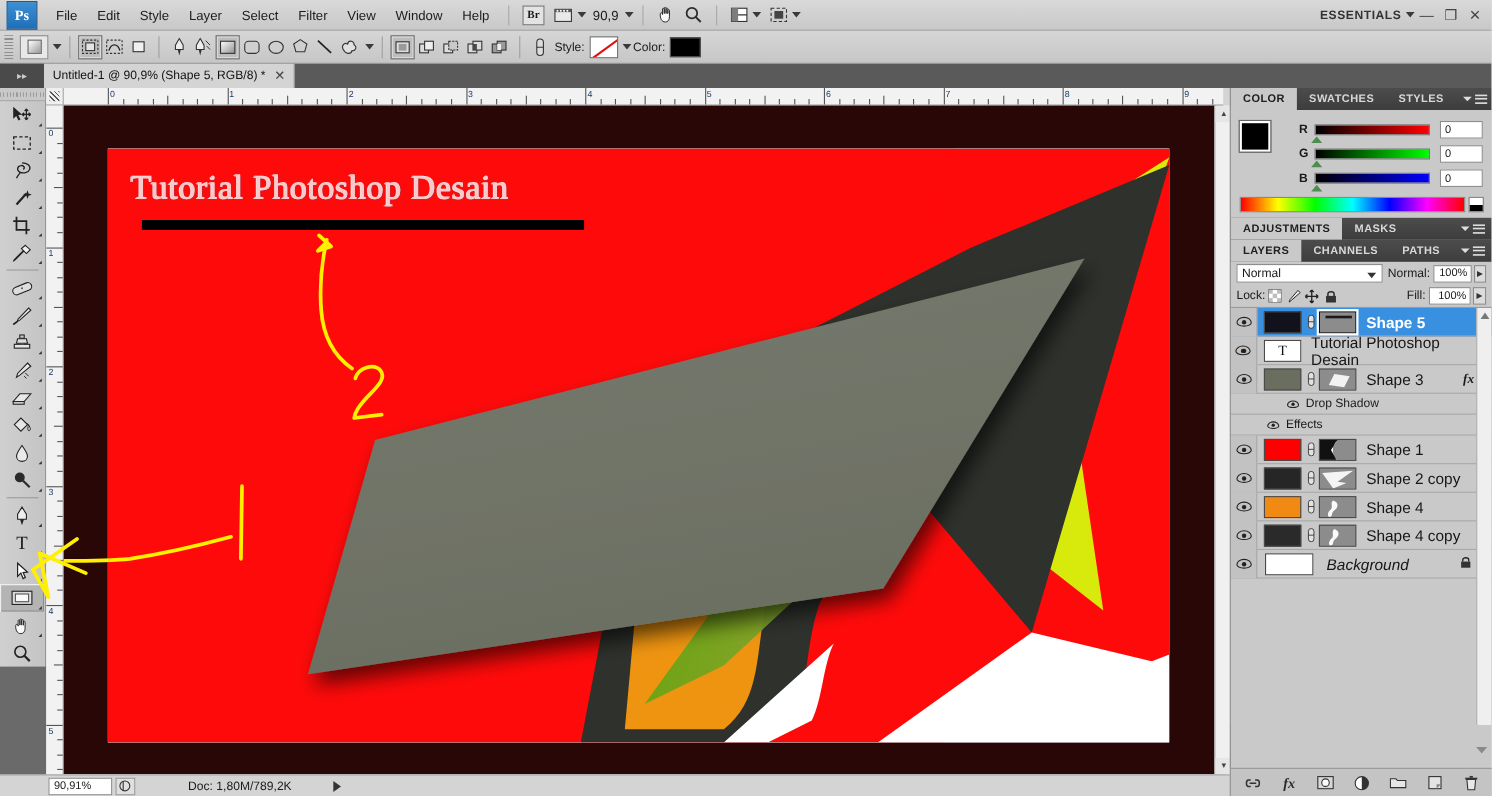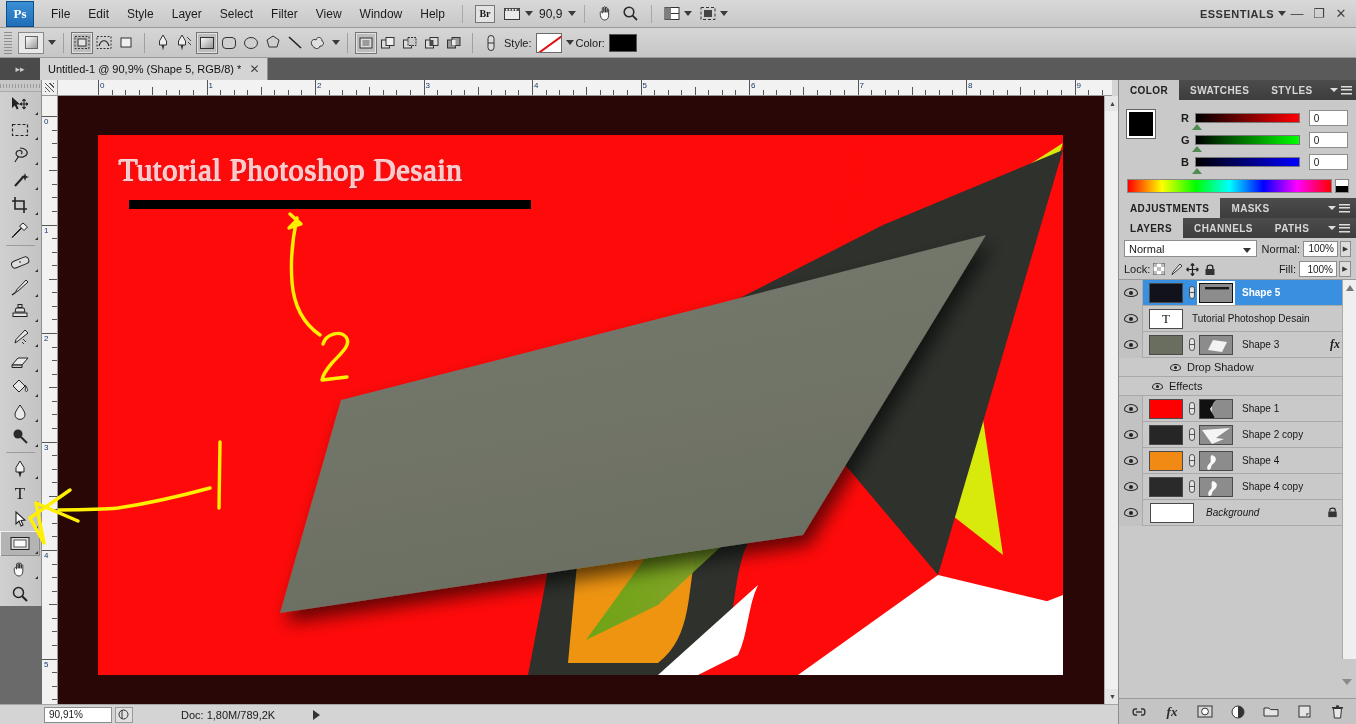--- a/index.html
+++ b/index.html
@@ -108,21 +108,21 @@
   .vscroll { position:absolute; left:1104px; top:96px; width:15px; height:608px;
     background:#f0f0f0; border-left:1px solid #b0b0b0; }
   .hscroll { position:absolute; left:58px; top:704px; width:1046px; height:15px;
     background:#f0f0f0; border-top:1px solid #b0b0b0; }
   .sb-arrow { width:15px;height:15px; display:flex;align-items:center;justify-content:center;
     font-size:7px;color:#444; background:#e6e6e6; }
 
   
   .statusbar { position:absolute; left:0; top:704px; width:1118px; height:20px;
     background:#d4d4d4; border-top:1px solid #a5a5a5; display:flex; align-items:center; }
-  .zoombox { width:68px;height:16px;background:#fff;border:1px solid #8d8d8d;margin-left:44px;
+  .zoombox { width:58px;height:16px;background:#fff;border:1px solid #8d8d8d;margin-left:44px;
     font-size:10px; display:flex;align-items:center; padding-left:4px;}
   .sb-icon { width:18px;height:16px;margin-left:3px;border:1px solid #9a9a9a;background:#e0e0e0;
     display:flex;align-items:center;justify-content:center;font-size:9px;}
   .doclabel { font-size:11px; margin-left:48px; }
   .sb-play { margin-left:38px; width:0;height:0;border-left:7px solid #333;
     border-top:5px solid transparent;border-bottom:5px solid transparent;}
 
   
   .panels { position:absolute; left:1118px; top:80px; width:238px; height:644px;
     background:#c9c9c9; border-left:1px solid #8c8c8c; }
@@ -184,21 +184,21 @@
     position:relative; }
   .eyeglyph:after{content:"";position:absolute;left:4px;top:1.6px;width:4.5px;height:4.5px;
     background:#222;border-radius:50%;}
   .lthumb { width:26px;height:20px;margin-left:6px;border:1px solid #4a4a4a; }
   .lthumb.big { width:34px; }
   .linkic { width:9px;height:14px;margin-left:4px; display:flex;align-items:center;justify-content:center;
     font-size:10px; color:#333;}
   .maskthumb { width:34px;height:20px;margin-left:3px;border:1px solid #4a4a4a;background:#8c8c8c;
     position:relative; overflow:hidden;}
   .maskthumb.active { outline:2px solid #fff; outline-offset:-0px; border:1px solid #111;}
-  .lname { margin-left:9px; font-size:10px; color:#161616;text-align:center; }
+  .lname { margin-left:9px; font-size:14px; color:#161616; }
   .fx { margin-left:auto; margin-right:16px; font-family:"Liberation Serif",serif;
     font-style:italic; font-weight:bold; font-size:12px; }
   .lockglyph { margin-left:auto; margin-right:18px; font-size:11px; }
   .sub { height:19px; display:flex;align-items:center; border-bottom:1px solid #a9a9a9; }
   .sub .eye2 { width:16px;display:flex;justify-content:center; }
   .eyeglyph.sm { width:11px;height:7px; }
   .eyeglyph.sm:after{left:3px;top:1.2px;width:3.5px;height:3.5px;}
   .sub .stext { font-size:11px; margin-left:4px; }
   .lscroll { position:absolute; right:0; top:0; width:14px; height:380px;
     background:#efefef; border-left:1px solid #aaa; }

